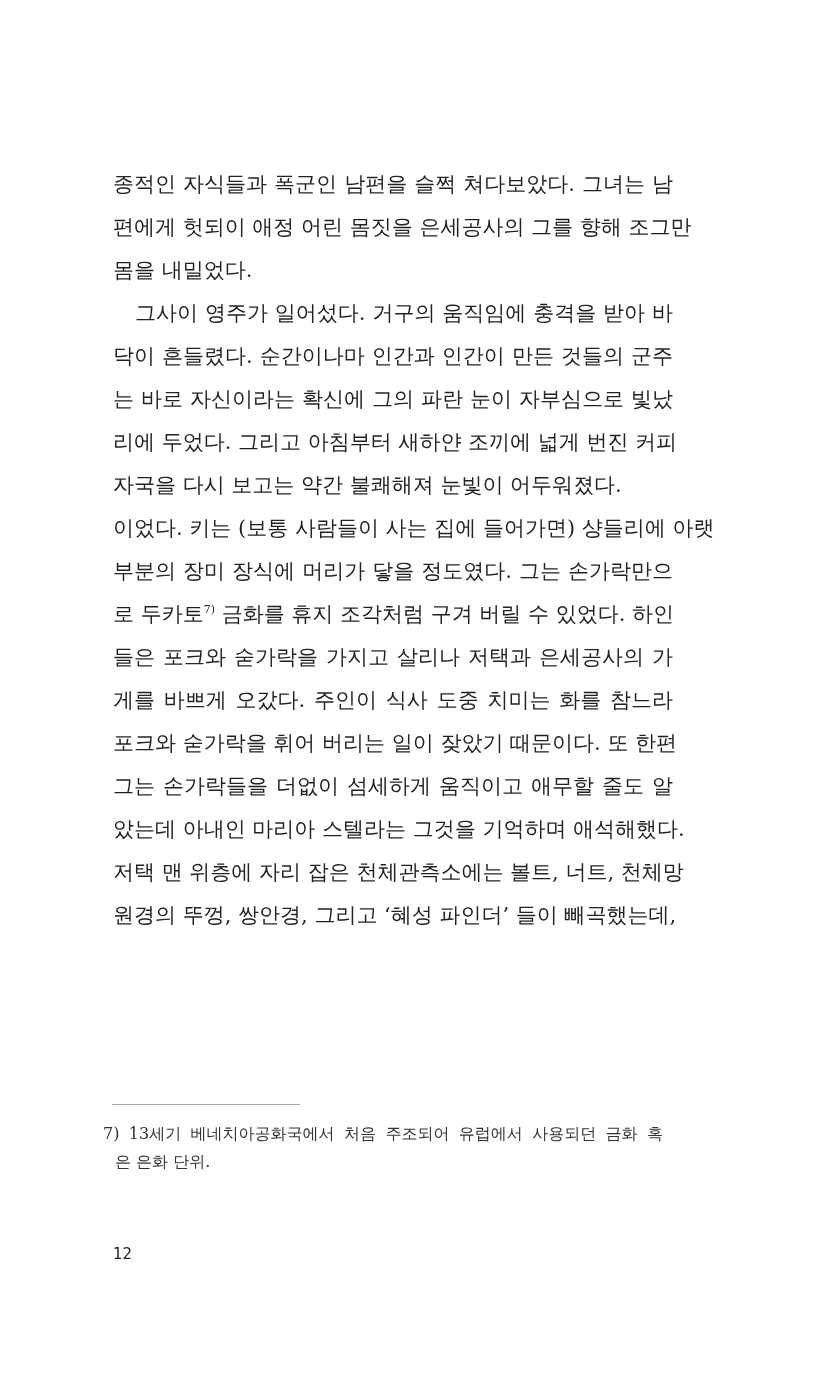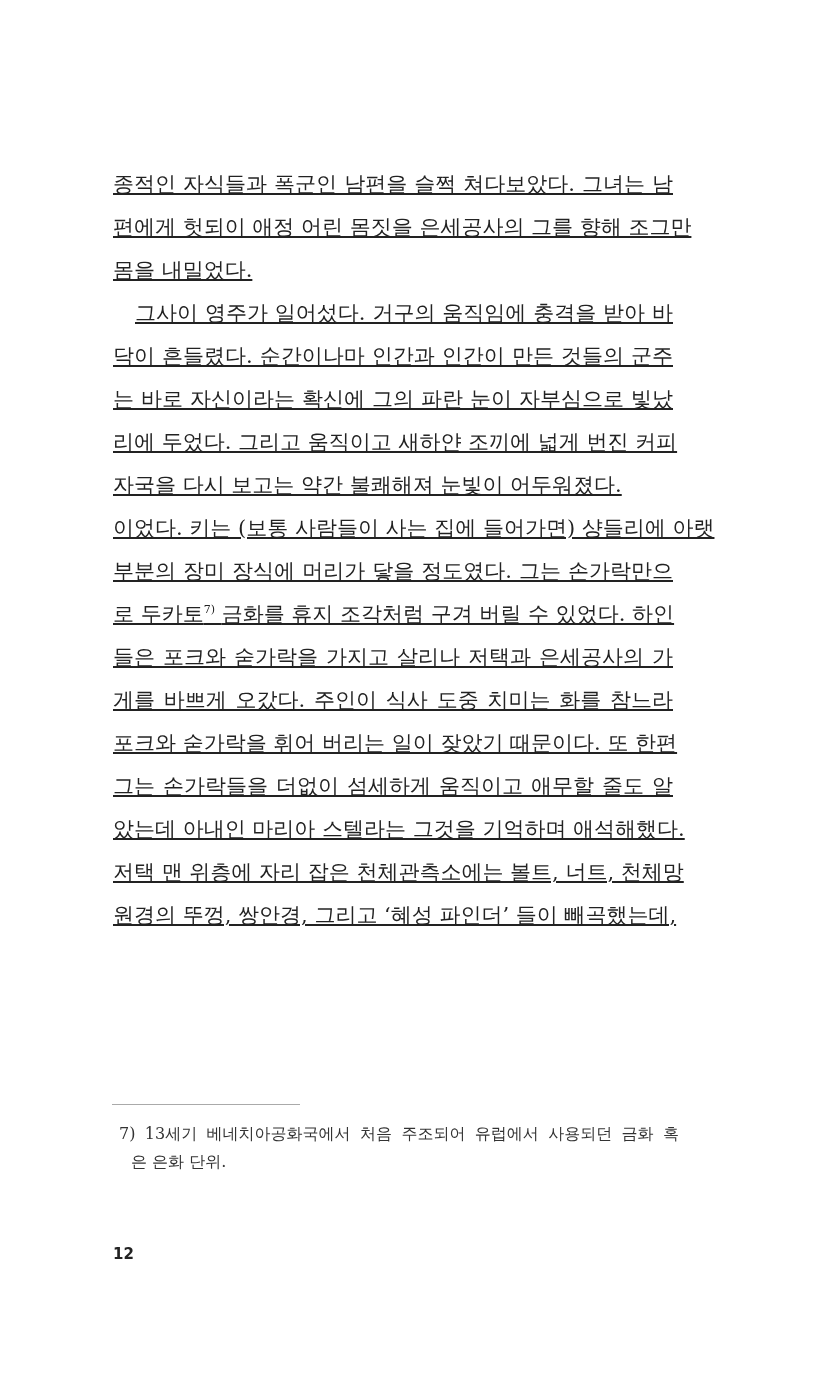--- a/index.html
+++ b/index.html
@@ -6,56 +6,56 @@
   body {
     width: 821px; height: 1400px; background: #ffffff; position: relative; overflow: hidden;
     font-family: "DejaVu Serif", "Liberation Serif", serif; color: #222;
   }
   .page { position: absolute; left: 0; top: 0; width: 821px; height: 1400px; }
   .body-text {
     position: absolute; left: 113px; top: 163px; width: 560px;
   }
   .line {
     height: 43px; line-height: 43px; font-size: 21px; white-space: nowrap;
-    text-align: justify; text-align-last: justify; letter-spacing: 0px; text-decoration: underline;
+    text-align: justify; text-align-last: justify; letter-spacing: 0px;
   }
   .line.last { text-align-last: left; }
   .line.indent { padding-left: 22px; }
   sup.fn { font-size: 11px; vertical-align: 8px; line-height: 0; }
   .fn-rule {
     position: absolute; left: 112px; top: 1104px; width: 188px; height: 0;
     border-top: 1px solid #aaa;
   }
   .footnote {
-    position: absolute; left: 119px; top: 1120px; width: 560px;
+    position: absolute; left: 103px; top: 1120px; width: 560px;
   }
   .fn-line {
     font-size: 16px; line-height: 28px; height: 28px; white-space: nowrap;
     text-align: justify; text-align-last: justify; color: #333;
   }
   .fn-line.last { text-align-last: left; margin-left: 12px; }
   .page-number {
     position: absolute; left: 113px; top: 1245px; font-size: 15px;
-    font-family: "DejaVu Sans", "Liberation Sans", sans-serif; color: #222; font-weight: bold;
+    font-family: "DejaVu Sans", "Liberation Sans", sans-serif; color: #222; font-weight: normal;
   }
 </style>
 </head>
 <body>
 
 <div class="page">
   <div class="body-text">
 
     <div class="line">종적인 자식들과 폭군인 남편을 슬쩍 쳐다보았다. 그녀는 남</div>
     <div class="line">편에게 헛되이 애정 어린 몸짓을 은세공사의 그를 향해 조그만</div>
     <div class="line last">몸을 내밀었다.</div>
 
     <div class="line indent">그사이 영주가 일어섰다. 거구의 움직임에 충격을 받아 바</div>
     <div class="line">닥이 흔들렸다. 순간이나마 인간과 인간이 만든 것들의 군주</div>
     <div class="line">는 바로 자신이라는 확신에 그의 파란 눈이 자부심으로 빛났</div>
-    <div class="line">리에 두었다. 그리고 움직이고 새하얀 조끼에 넓게 번진 커피</div>
+    <div class="line">리에 두었다. 그리고 아침부터 새하얀 조끼에 넓게 번진 커피</div>
     <div class="line last">자국을 다시 보고는 약간 불쾌해져 눈빛이 어두워졌다.</div>
 
     <div class="line">이었다. 키는 (보통 사람들이 사는 집에 들어가면) 샹들리에 아랫</div>
     <div class="line">부분의 장미 장식에 머리가 닿을 정도였다. 그는 손가락만으</div>
     <div class="line">
       <span>로 두카토</span><sup class="fn">7)</sup>
       <span>금화를 휴지 조각처럼 구겨 버릴 수 있었다. 하인</span>
     </div>
     <div class="line">들은 포크와 숟가락을 가지고 살리나 저택과 은세공사의 가</div>
     <div class="line">게를 바쁘게 오갔다. 주인이 식사 도중 치미는 화를 참느라</div>

